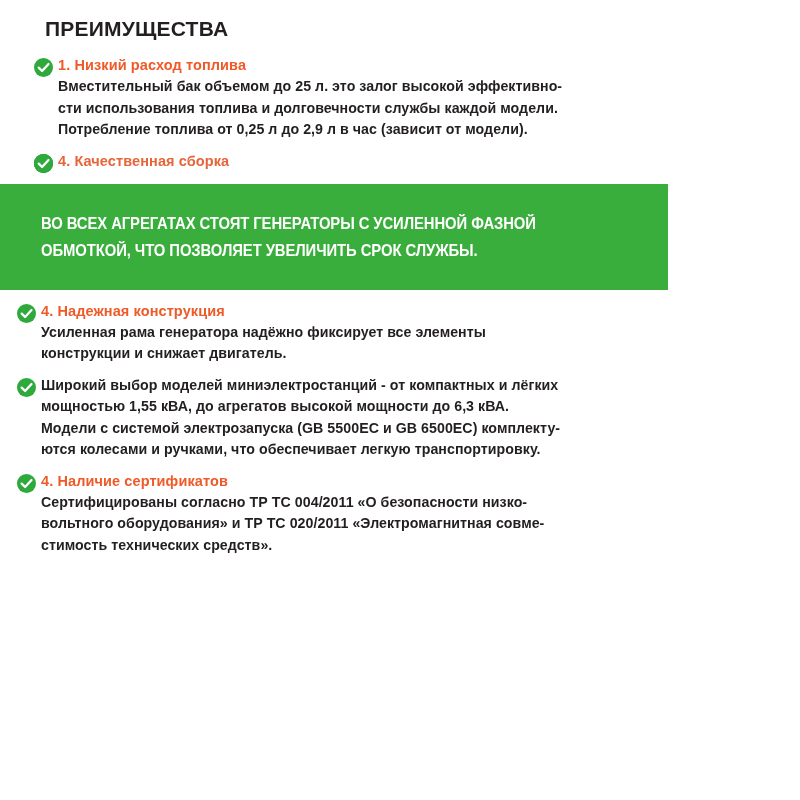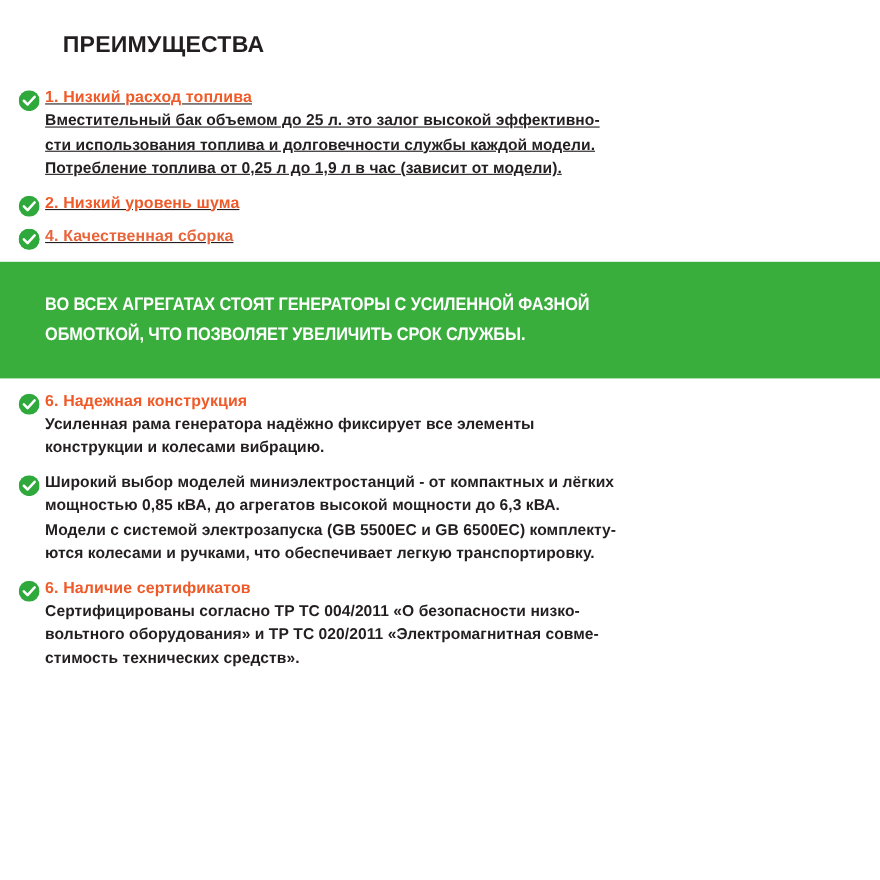--- a/index.html
+++ b/index.html
@@ -22,29 +22,28 @@
     position: relative;
     box-sizing: border-box;
   }
 
   
   .page-title {
     font-size: 21px;
     font-weight: bold;
     letter-spacing: 0.2px;
     color: #231f20;
-    margin: 16px;
+    margin: 4px;
     padding: 12px 0 0 41px;
     line-height: 26px;
   }
 
   
   .benefits-top {
-    padding: 9px 0 0 0;
-    text-decoration: underline;
+    padding: 9px 0 0 17px;
   }
   .benefits-bottom {
     padding: 11px 0 0 0;
   }
   .benefit {
     position: relative;
     padding: 0 18px 0 41px;
     margin-bottom: 10px;
   }
   .benefit:last-child { margin-bottom: 0; }
@@ -74,21 +73,21 @@
     font-size: 14.2px;
     font-weight: bold;
     line-height: 21.5px;
     color: #231f20;
     letter-spacing: 0.05px;
     white-space: pre-line;
   }
 
   
   .banner {
-    width: 800px;
+    width: 668px;
     background: #3aae3c;
     margin: 13px 0 0 0;
     padding: 26px 40px 26px 41px;
     box-sizing: border-box;
     min-height: 76px;
   }
   .banner-text {
     margin: 0;
     color: #ffffff;
     font-size: 16.5px;
@@ -113,31 +112,30 @@
     <div class="benefit">
       <span class="check-icon">
         <svg width="19" height="19" viewBox="0 0 19 19" xmlns="http://www.w3.org/2000/svg">
           <circle cx="9.5" cy="9.5" r="9.5" fill="#2fa83c"></circle>
           <path d="M4.7 9.6 L8.1 13.0 L14.5 6.0" stroke="#ffffff" stroke-width="2.3" fill="none" stroke-linecap="round" stroke-linejoin="round"></path>
         </svg>
       </span>
       <p class="benefit-title">1. Низкий расход топлива</p>
       <p class="benefit-body">Вместительный бак объемом до 25 л. это залог высокой эффективно-
 сти использования топлива и долговечности службы каждой модели.
-Потребление топлива от 0,25 л до 1,9 л в час (зависит от модели).</p>
-    </div>
-
-    <div class="benefit">
-      <span class="check-icon">
-        <svg width="19" height="19" viewBox="0 0 19 19" xmlns="http://www.w3.org/2000/svg">
-          <circle cx="9.5" cy="9.5" r="9.5" fill="#2fa83c"></circle>
-          <path d="M4.7 9.6 L8.1 13.0 L14.5 6.0" stroke="#ffffff" stroke-width="2.3" fill="none" stroke-linecap="round" stroke-linejoin="round"></path>
-        </svg>
-      </span>
-      <p class="benefit-title">2. Низкий уровень шума</p>
+Потребление топлива от 0,25 л до 2,9 л в час (зависит от модели).</p>
+    </div>
+
+    <div class="benefit">
+      <span class="check-icon">
+        <svg width="19" height="19" viewBox="0 0 19 19" xmlns="http://www.w3.org/2000/svg">
+          <circle cx="9.5" cy="9.5" r="9.5" fill="#2fa83c"></circle>
+          <path d="M4.7 9.6 L8.1 13.0 L14.5 6.0" stroke="#ffffff" stroke-width="2.3" fill="none" stroke-linecap="round" stroke-linejoin="round"></path>
+        </svg>
+      </span>
     </div>
 
     <div class="benefit">
       <span class="check-icon">
         <svg width="19" height="19" viewBox="0 0 19 19" xmlns="http://www.w3.org/2000/svg">
           <circle cx="9.5" cy="9.5" r="9.5" fill="#2fa83c"></circle>
           <path d="M4.7 9.6 L8.1 13.0 L14.5 6.0" stroke="#ffffff" stroke-width="2.3" fill="none" stroke-linecap="round" stroke-linejoin="round"></path>
         </svg>
       </span>
     </div>
@@ -161,46 +159,46 @@
 
   <div class="benefits-bottom">
 
     <div class="benefit">
       <span class="check-icon">
         <svg width="19" height="19" viewBox="0 0 19 19" xmlns="http://www.w3.org/2000/svg">
           <circle cx="9.5" cy="9.5" r="9.5" fill="#2fa83c"></circle>
           <path d="M4.7 9.6 L8.1 13.0 L14.5 6.0" stroke="#ffffff" stroke-width="2.3" fill="none" stroke-linecap="round" stroke-linejoin="round"></path>
         </svg>
       </span>
-      <p class="benefit-title">6. Надежная конструкция</p>
+      <p class="benefit-title">4. Надежная конструкция</p>
       <p class="benefit-body">Усиленная рама генератора надёжно фиксирует все элементы
-конструкции и колесами вибрацию.</p>
+конструкции и снижает двигатель.</p>
     </div>
 
     <div class="benefit">
       <span class="check-icon">
         <svg width="19" height="19" viewBox="0 0 19 19" xmlns="http://www.w3.org/2000/svg">
           <circle cx="9.5" cy="9.5" r="9.5" fill="#2fa83c"></circle>
           <path d="M4.7 9.6 L8.1 13.0 L14.5 6.0" stroke="#ffffff" stroke-width="2.3" fill="none" stroke-linecap="round" stroke-linejoin="round"></path>
         </svg>
       </span>
       <p class="benefit-body">Широкий выбор моделей миниэлектростанций - от компактных и лёгких
-мощностью 0,85 кВА, до агрегатов высокой мощности до 6,3 кВА.
+мощностью 1,55 кВА, до агрегатов высокой мощности до 6,3 кВА.
 Модели с системой электрозапуска (GB 5500EC и GB 6500EC) комплекту-
 ются колесами и ручками, что обеспечивает легкую транспортировку.</p>
     </div>
 
     <div class="benefit">
       <span class="check-icon">
         <svg width="19" height="19" viewBox="0 0 19 19" xmlns="http://www.w3.org/2000/svg">
           <circle cx="9.5" cy="9.5" r="9.5" fill="#2fa83c"></circle>
           <path d="M4.7 9.6 L8.1 13.0 L14.5 6.0" stroke="#ffffff" stroke-width="2.3" fill="none" stroke-linecap="round" stroke-linejoin="round"></path>
         </svg>
       </span>
-      <p class="benefit-title">6. Наличие сертификатов</p>
+      <p class="benefit-title">4. Наличие сертификатов</p>
       <p class="benefit-body">Сертифицированы согласно ТР ТС 004/2011 «О безопасности низко-
 вольтного оборудования» и ТР ТС 020/2011 «Электромагнитная совме-
 стимость технических средств».</p>
     </div>
 
   </div>
 
 </div>
 
 </body></html>

